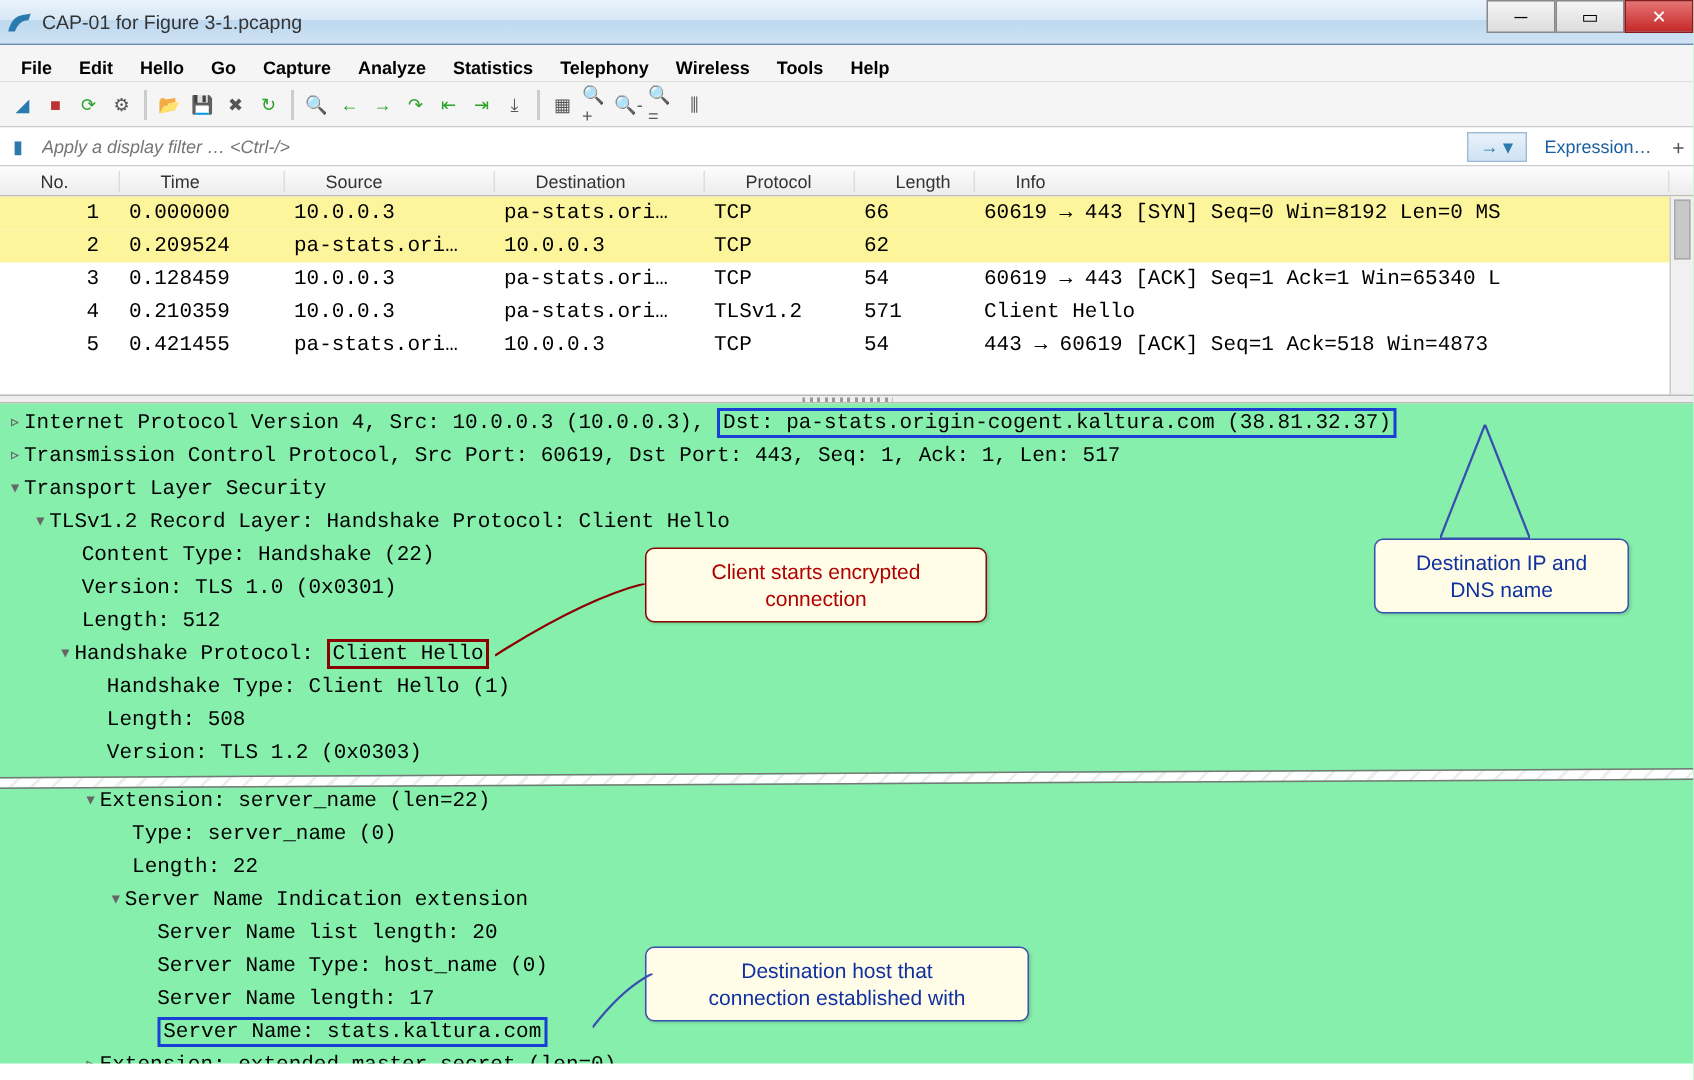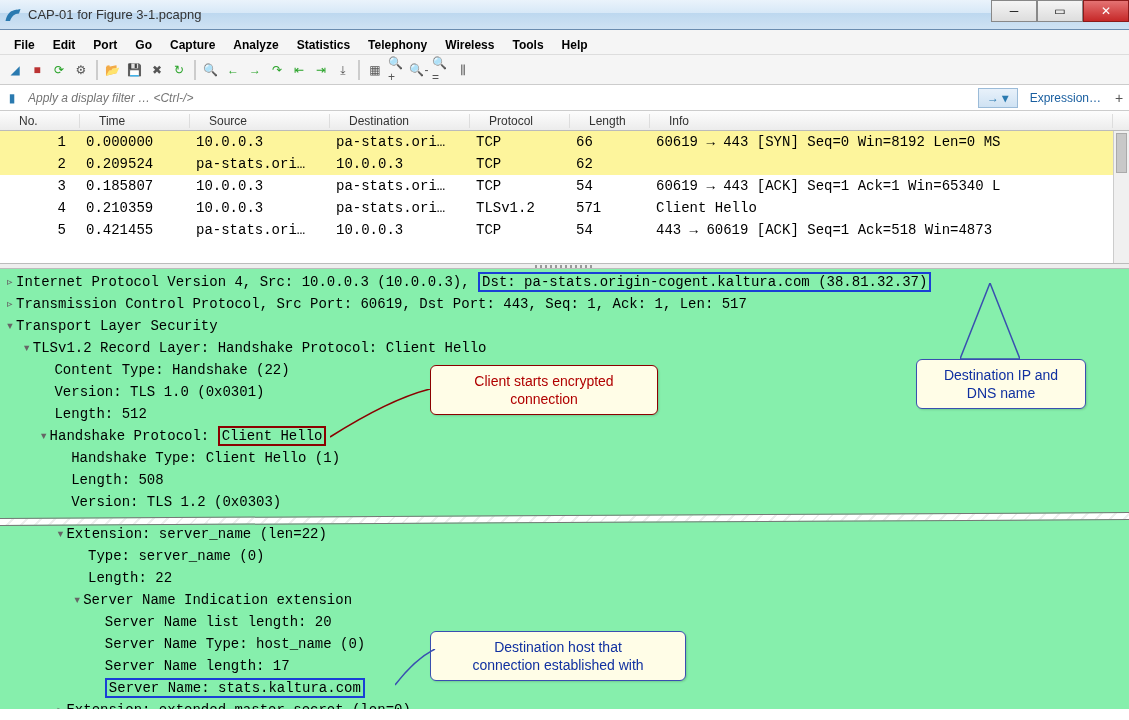--- a/index.html
+++ b/index.html
@@ -119,24 +119,25 @@
     display: grid;
     grid-template-columns: 80px 110px 140px 140px 100px 80px 1fr 16px;
     background: linear-gradient(to bottom,#fdfdfd,#ececec);
     border-bottom: 1px solid #bbb;
     height: 20px;
     align-items: center;
     font-size: 12px;
     color:#333;
   }
   .packet-list-header > div {
-    padding: 0 19px;
+    padding: 0 6px;
     border-right: 1px solid #ddd;
     white-space: nowrap;
     overflow: hidden;
+    margin-left: 21px;
   }
   .packet-list {
     font-family: Consolas, "Courier New", monospace;
     font-size: 14px;
     position: relative;
   }
   .packet-row {
     display: grid;
     grid-template-columns: 80px 110px 140px 140px 100px 80px 1fr 16px;
     height: 22px;
@@ -238,21 +239,21 @@
   <div class="win-controls">
     <div class="win-btn">─</div>
     <div class="win-btn">▭</div>
     <div class="win-btn close">✕</div>
   </div>
 </div>
 
 <div class="menubar">
   <span>File</span>
   <span>Edit</span>
-  <span>Port</span>
+  <span>Hello</span>
   <span>Go</span>
   <span>Capture</span>
   <span>Analyze</span>
   <span>Statistics</span>
   <span>Telephony</span>
   <span>Wireless</span>
   <span>Tools</span>
   <span>Help</span>
 </div>
 
@@ -317,21 +318,21 @@
         <div class="num">2</div>
         <div>0.209524</div>
         <div>pa-stats.ori…</div>
         <div>10.0.0.3</div>
         <div>TCP</div>
         <div>62</div>
         <div></div>
       </div>
       <div class="packet-row">
         <div class="num">3</div>
-        <div>0.185807</div>
+        <div>0.128459</div>
         <div>10.0.0.3</div>
         <div>pa-stats.ori…</div>
         <div>TCP</div>
         <div>54</div>
         <div>60619 → 443 [ACK] Seq=1 Ack=1 Win=65340 L</div>
         <div></div>
       </div>
       <div class="packet-row">
         <div class="num">4</div>
         <div>0.210359</div>

